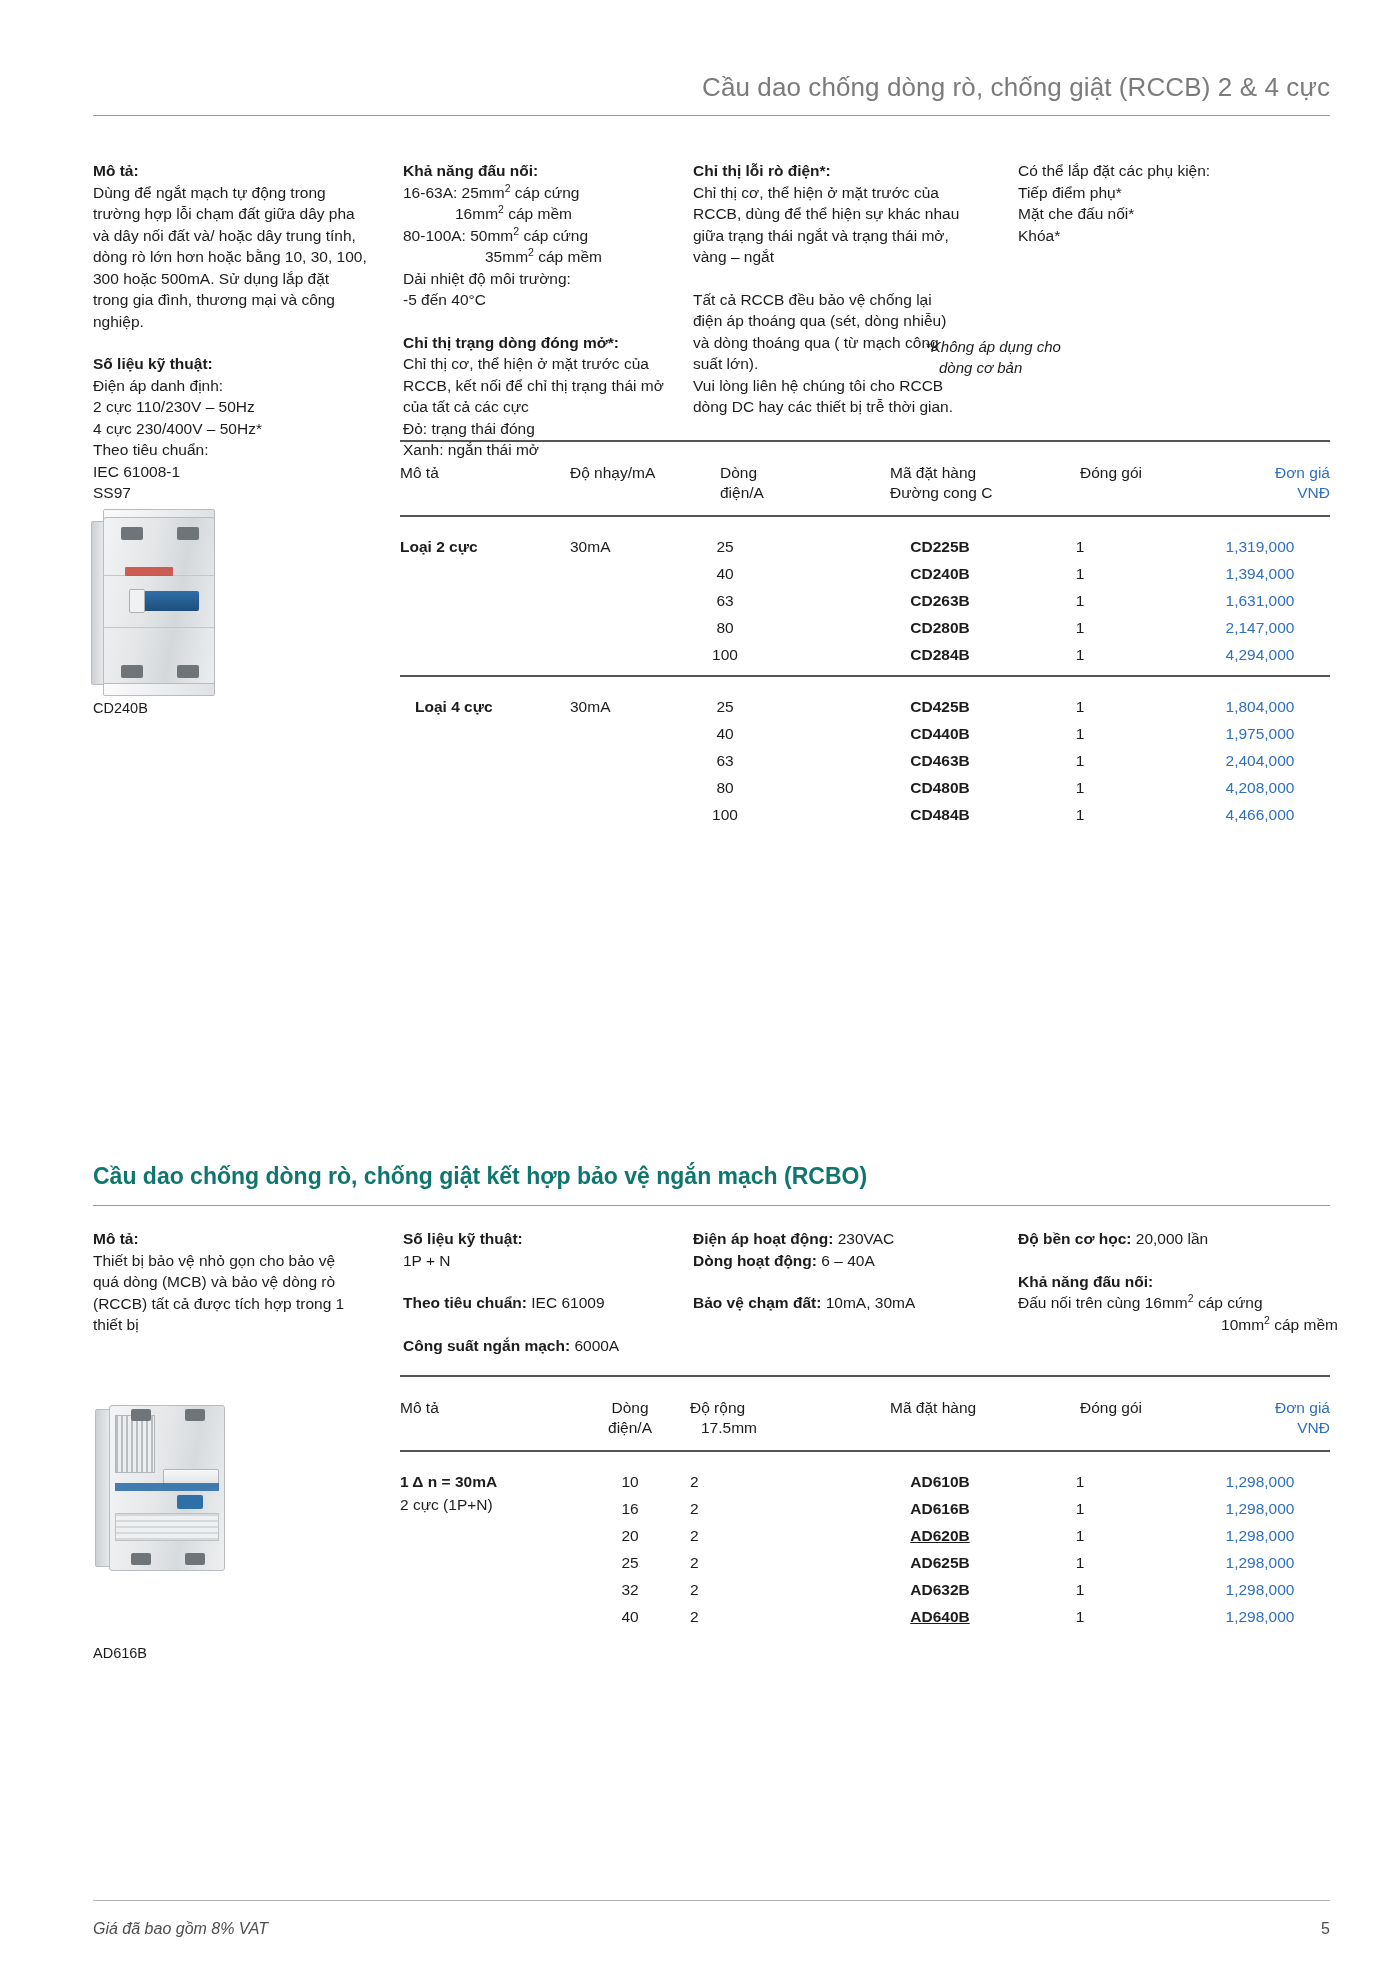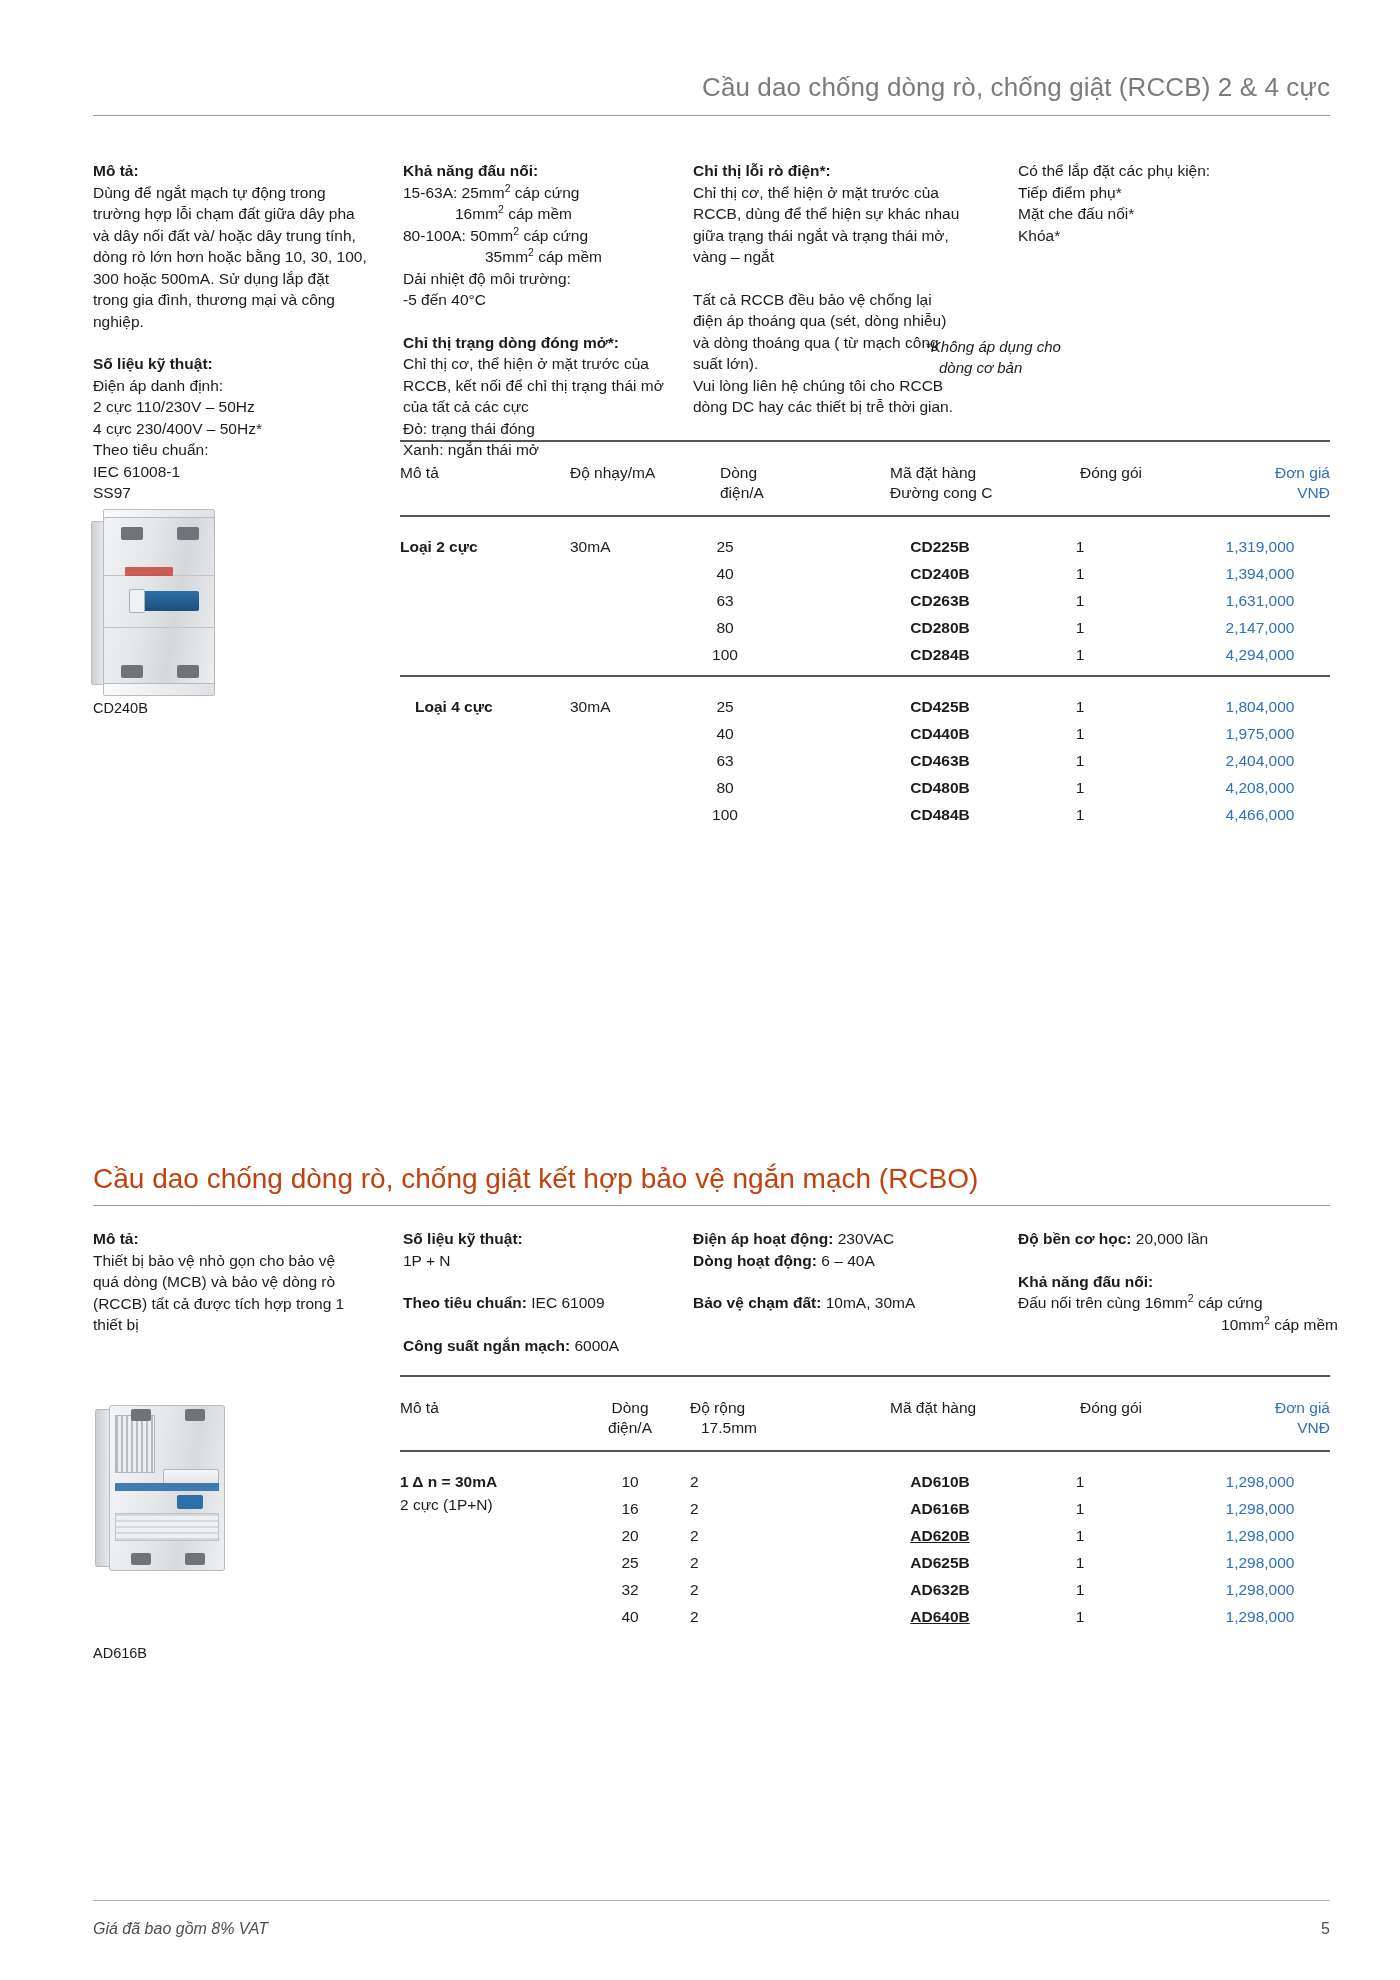--- a/index.html
+++ b/index.html
@@ -59,21 +59,21 @@
     white-space:pre-line;
   }
   .cell.b { font-weight:700; }
   .cell.blue { color:#2f6fc0; }
   .cell.r { text-align:center; }
   .cell.c { text-align:center; }
 
   
   .sec2-title {
     position:absolute; left:93px; top:1163px;
-    font-size:28px; color:#c2410c; font-weight:400;
+    font-size:23px; color:#0f766e; font-weight:700;
   }
   .sec2-rule { position:absolute; left:93px; right:70px; top:1205px; height:1px; background:#9a9a9a; }
 
   
   .prod { position:absolute; }
   .prod-cap {
     position:absolute; font-size:14.5px; color:#1c1c1c;
   }
 
   
@@ -187,21 +187,21 @@
       <div>Điện áp danh định:</div>
       <div>2 cực 110/230V – 50Hz</div>
       <div>4 cực 230/400V – 50Hz*</div>
       <div>Theo tiêu chuẩn:</div>
       <div>IEC 61008-1</div>
       <div>SS97</div>
     </div>
 
     <div class="col col-2">
       <div class="bold">Khả năng đấu nối:</div>
-      <div><span>15-63A: 25mm</span><sup>2</sup><span> cáp cứng</span></div>
+      <div><span>16-63A: 25mm</span><sup>2</sup><span> cáp cứng</span></div>
       <div class="ind"><span>16mm</span><sup>2</sup><span> cáp mềm</span></div>
       <div><span>80-100A: 50mm</span><sup>2</sup><span> cáp cứng</span></div>
       <div class="ind2"><span>35mm</span><sup>2</sup><span> cáp mềm</span></div>
       <div>Dải nhiệt độ môi trường:</div>
       <div>-5 đến 40°C</div>
       <div class="gap"></div>
       <div class="bold">Chỉ thị trạng dòng đóng mở*:</div>
       <div>Chỉ thị cơ, thể hiện ở mặt trước của RCCB, kết nối để chỉ thị trạng thái mở của tất cả các cực</div>
       <div>Đỏ: trạng thái đóng</div>
       <div>Xanh: ngắn thái mở</div>

